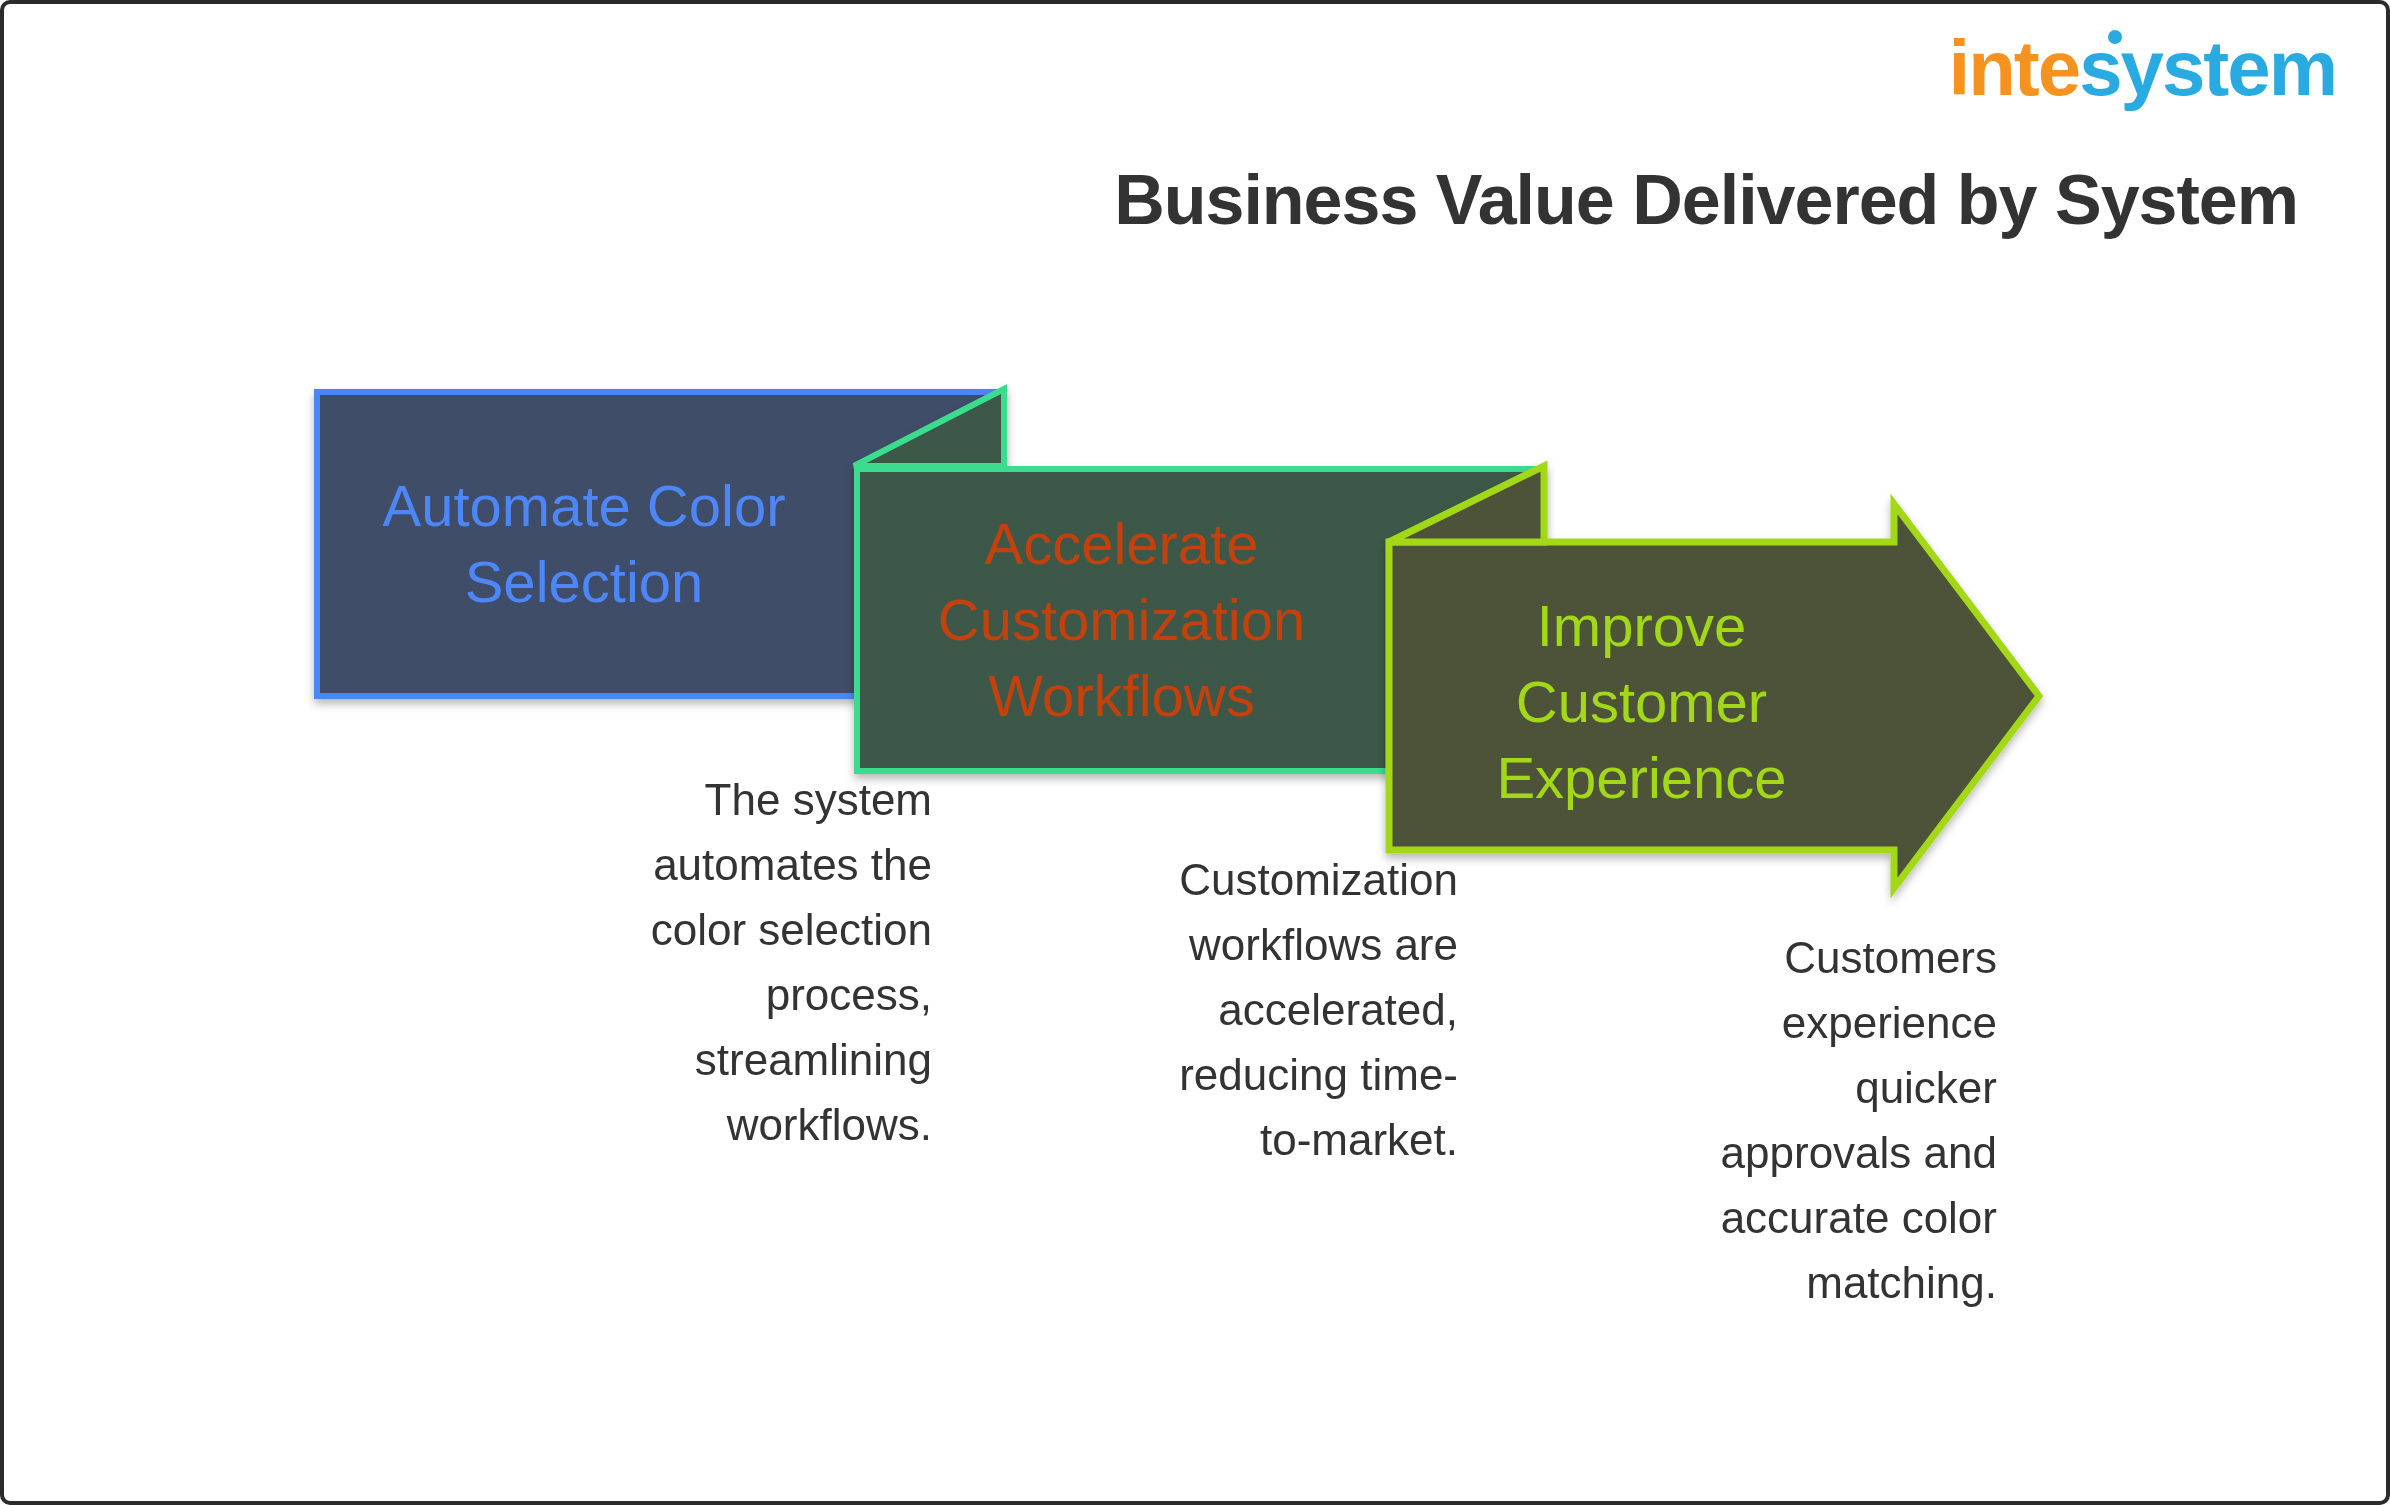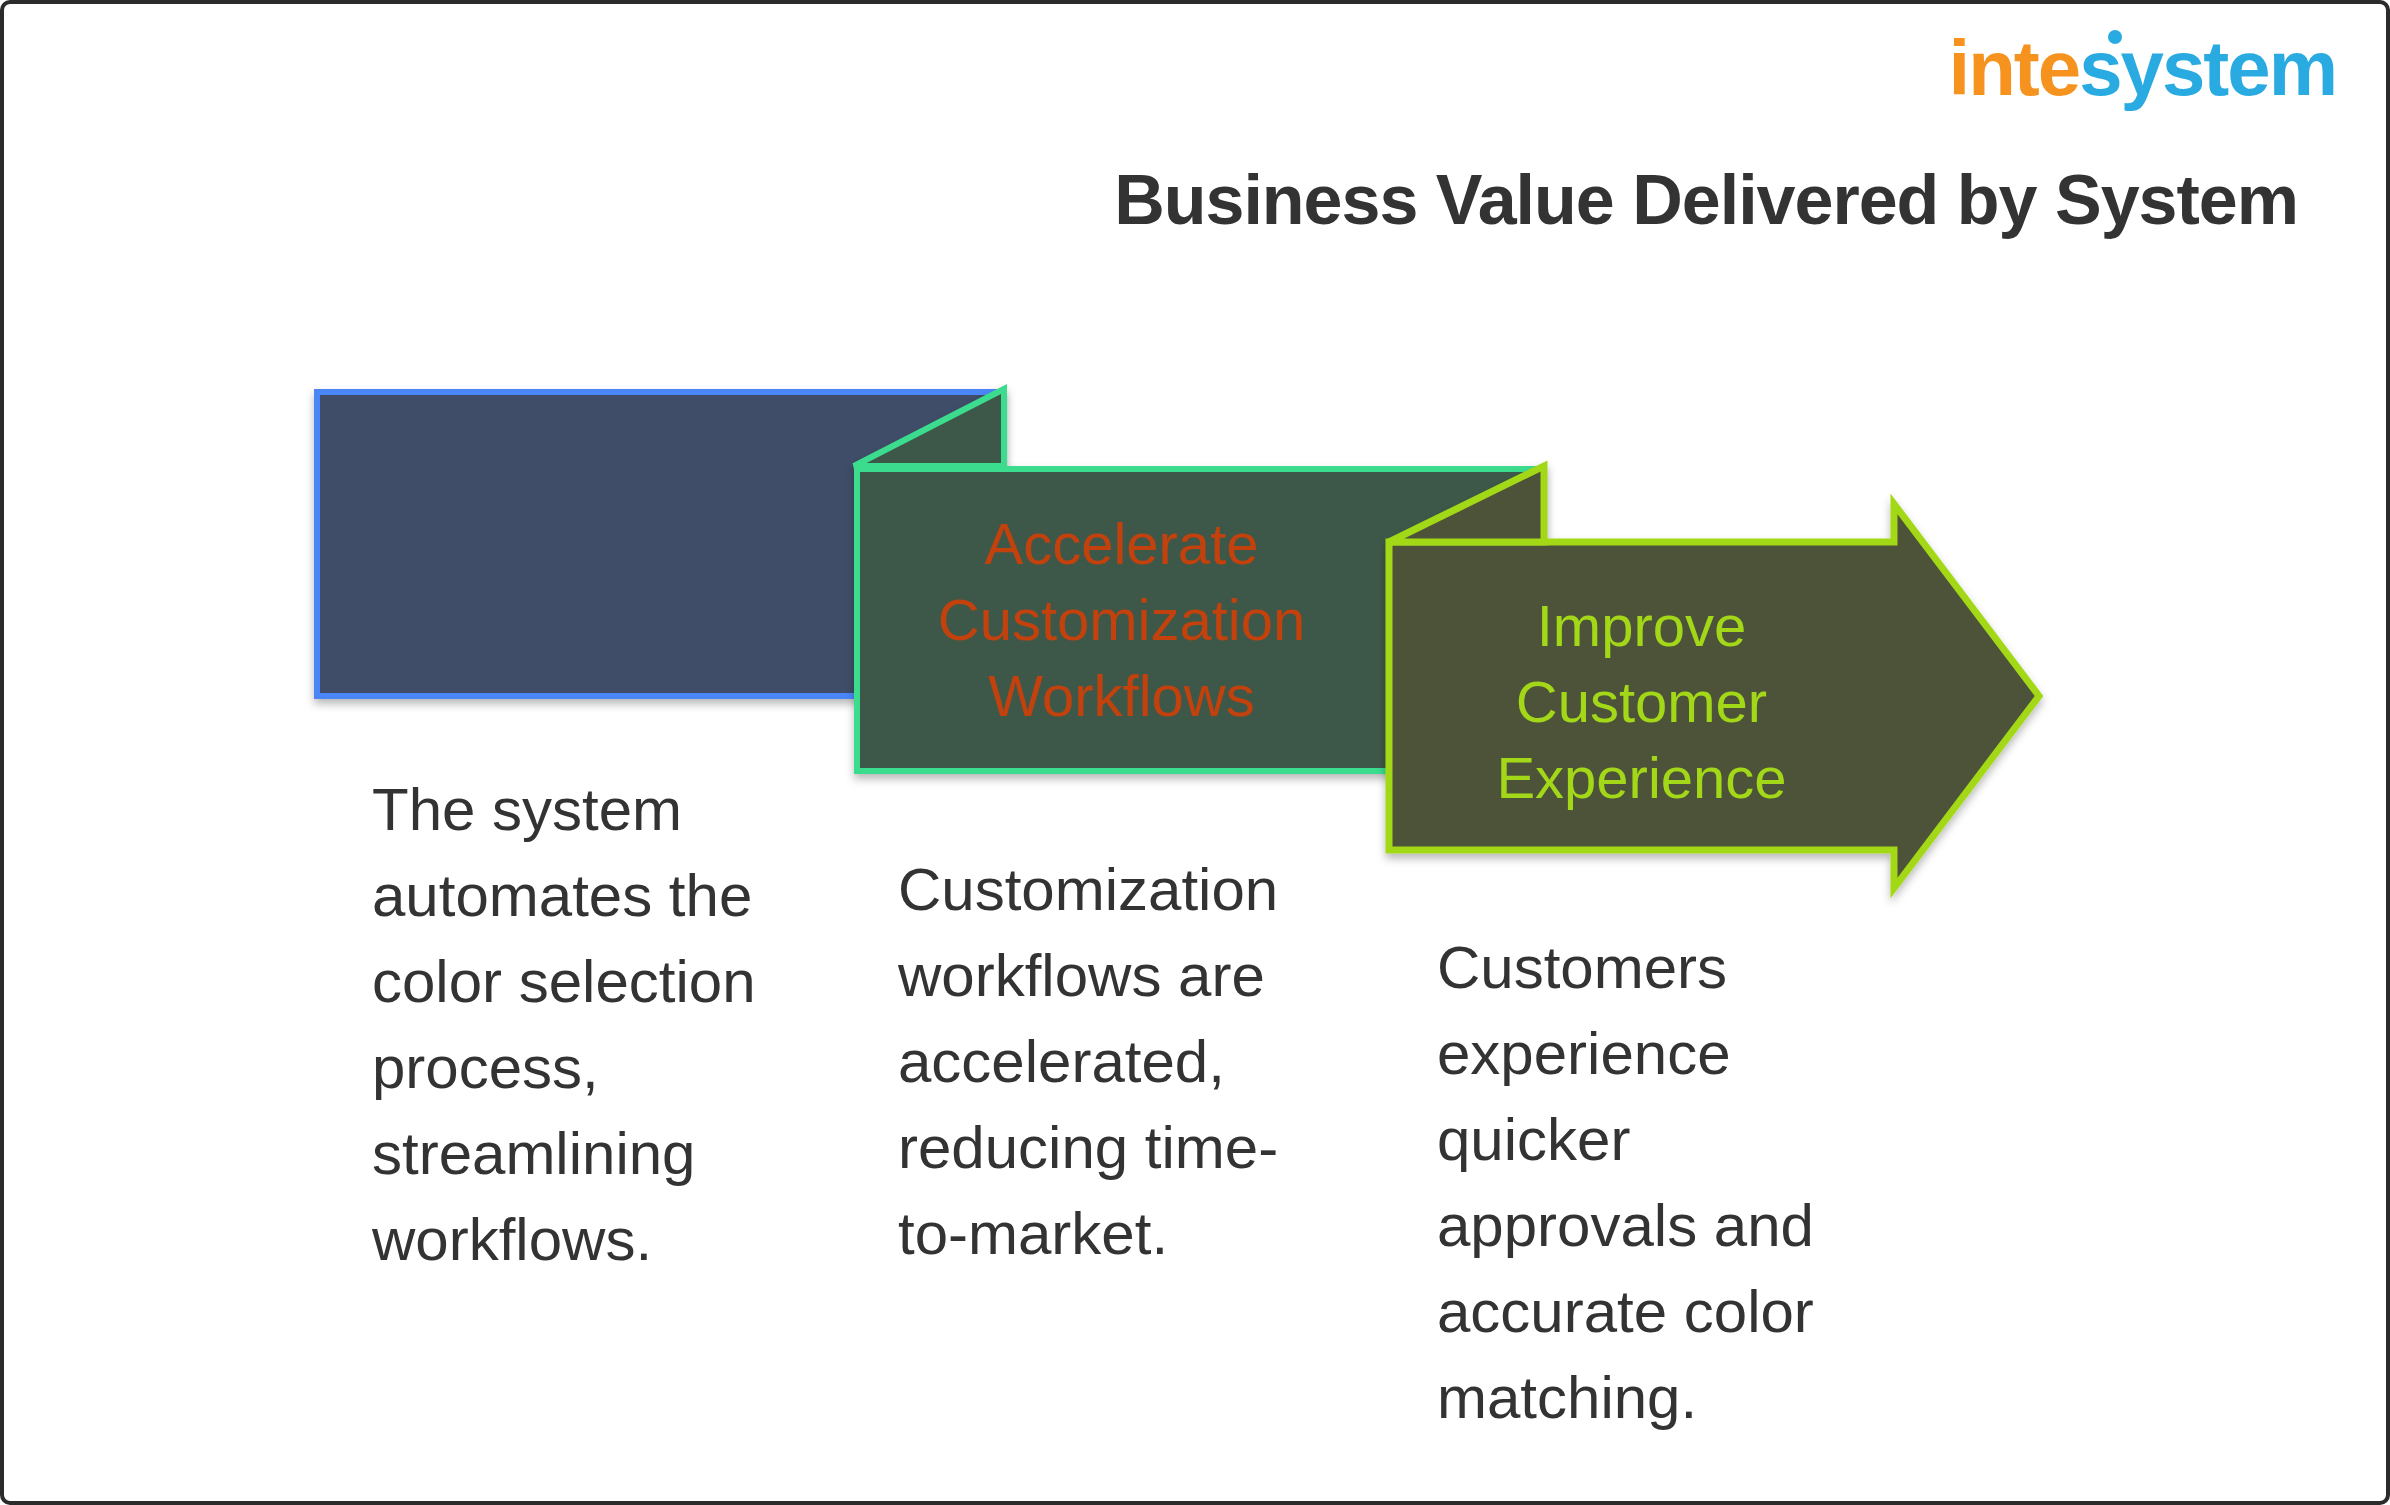--- a/index.html
+++ b/index.html
@@ -53,24 +53,25 @@
     font-size:58px;
     line-height:76px;
     font-weight:400;
   }
   .label-1{left:310px;top:388px;width:540px;height:304px;color:#4c86f7;}
   .label-2{left:850px;top:465px;width:535px;height:302px;color:#c2410c;}
   .label-3{left:1385px;top:548px;width:505px;height:300px;color:#a2d818;}
   .step-desc{
     position:absolute;
     white-space:pre-line;
-    font-size:60px;
-    line-height:86px;
+    font-size:44px;
+    line-height:65px;
     color:#333333;
     width:560px;
+    text-align:right;
   }
   .desc-1{left:368px;top:763px;}
   .desc-2{left:894px;top:843px;}
   .desc-3{left:1433px;top:921px;}
 </style>
 </head>
 <body>
 
 <div class="canvas">
 
@@ -96,20 +97,22 @@
       <rect class="sh2" x="853" y="465" width="684" height="302" fill="#3d5849"></rect>
       <polygon class="sh2" points="850,462 1000,385 1000,462" fill="#3d5849"></polygon>
     </g>
 
     <g filter="url(#ds)">
       <polygon class="sh3" points="1385,538 1890,538 1890,500 2035,692 1890,884 1890,846 1385,846" fill="#4e5338"></polygon>
       <polygon class="sh3" points="1385,538 1540,462 1540,538" fill="#4e5338"></polygon>
     </g>
   </svg>
 
+  <div class="step-label label-1">Automate Color
+Selection</div>
   <div class="step-label label-2">Accelerate
 Customization
 Workflows</div>
   <div class="step-label label-3">Improve
 Customer
 Experience</div>
 
   <div class="step-desc desc-1">The system
 automates the
 color selection

